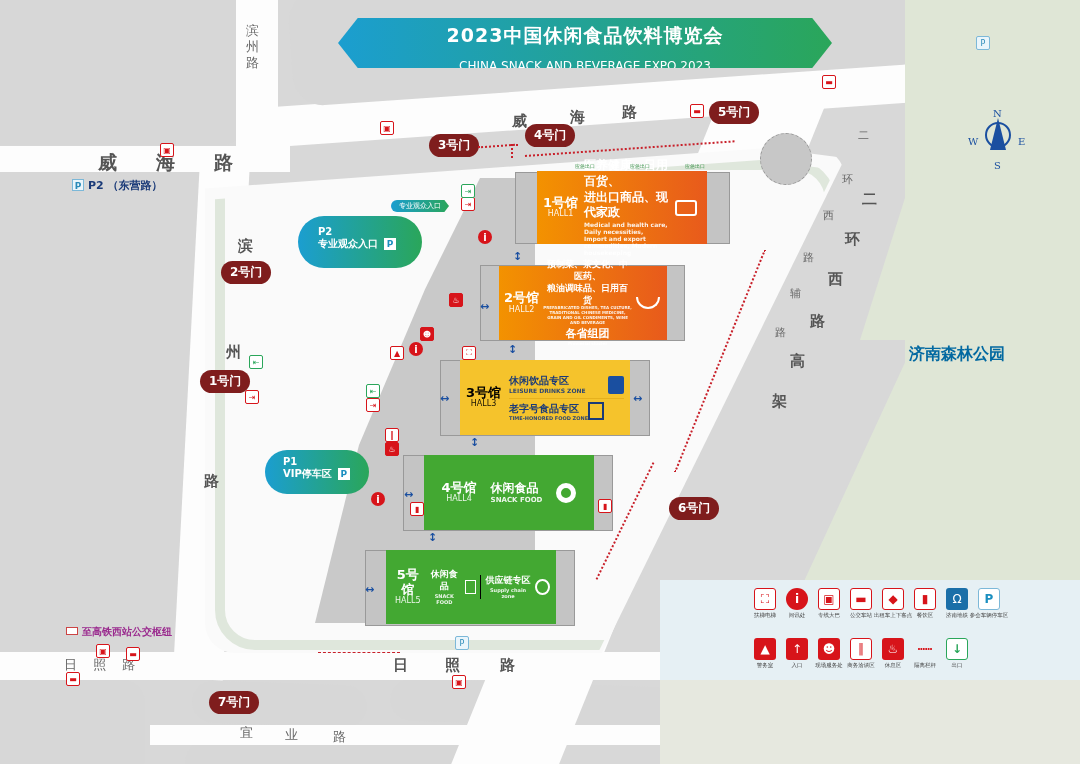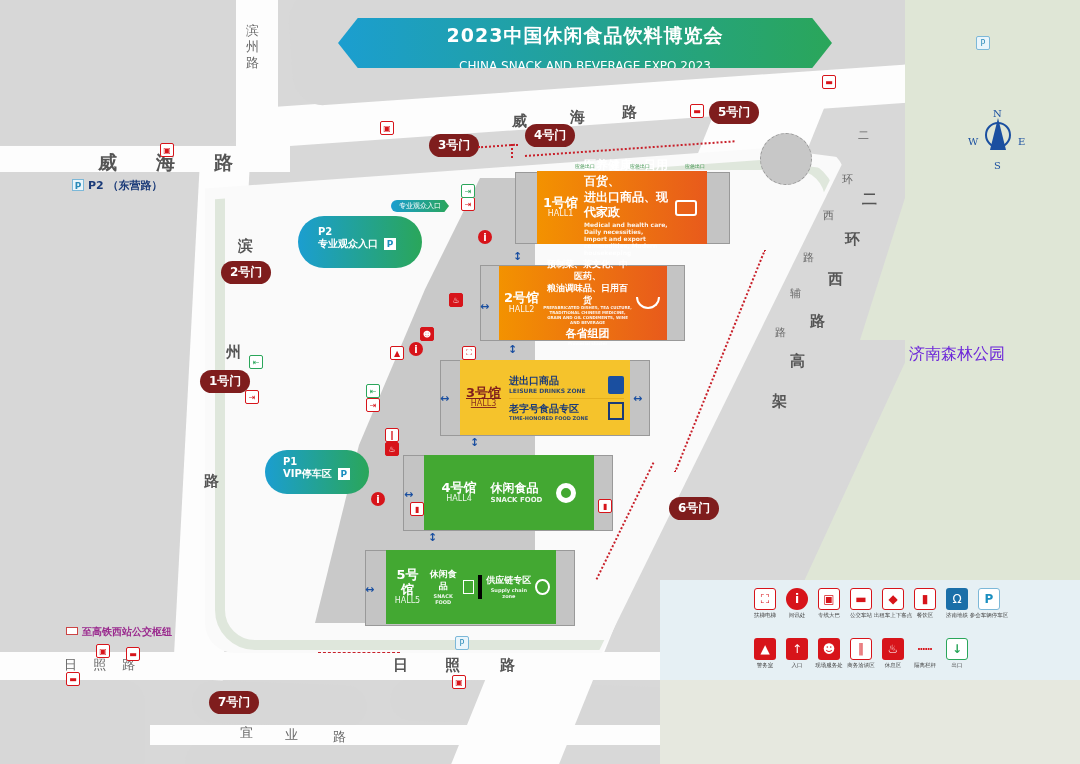--- a/index.html
+++ b/index.html
@@ -88,30 +88,30 @@
       <div class="zone-en" style="font-size:4px;">TRADITIONAL CHINESE MEDICINE,</div>
       <div class="zone-en" style="font-size:4px;">GRAIN AND OIL CONDIMENTS, WINE AND BEVERAGE</div>
       <div class="zone-cn" style="font-size:11px;margin-top:2px;">各省组团</div>
       <div class="zone-en" style="font-size:4px;">Provincial cluster</div>
     </div>
     <div style="width:24px;height:12px;border:2px solid #fff;border-top:none;border-radius:0 0 12px 12px;margin-right:2px;"></div>
   </div>
 
   <div class="abs" style="left:440px;top:360px;width:210px;height:76px;background:#c4c4c4;border:1px solid #999;"></div>
   <div class="hall" style="left:460px;top:360px;width:170px;height:75px;background:#f5c32c;color:#1a3a78;padding:4px 6px;gap:8px;">
-    <div class="num" style="color:#7f1d1d;text-decoration:underline;"><span>3号馆</span><small>HALL3</small></div>
+    <div class="num" style="color:#000000;"><span>3号馆</span><small>HALL3</small></div>
     <div style="flex:1;">
       <div style="display:flex;align-items:center;justify-content:space-between;border-bottom:1px solid #e6b11e;padding-bottom:3px;">
         <div>
-          <div class="zone-cn" style="font-size:10px;">进出口商品</div>
+          <div class="zone-cn" style="font-size:10px;">休闲饮品专区</div>
           <div class="zone-en" style="font-size:6px;">LEISURE DRINKS ZONE</div>
         </div>
         <div style="width:16px;height:18px;background:#1a4fa0;border-radius:2px;"></div>
       </div>
-      <div style="display:flex;align-items:center;justify-content:space-between;padding-top:3px;">
+      <div style="display:flex;align-items:center;justify-content:flex-start;padding-top:3px;">
         <div>
           <div class="zone-cn" style="font-size:10px;">老字号食品专区</div>
           <div class="zone-en" style="font-size:5px;">TIME-HONORED FOOD ZONE</div>
         </div>
         <div style="width:16px;height:18px;border:2px solid #1a3a78;"></div>
       </div>
     </div>
   </div>
 
   <div class="abs" style="left:403px;top:455px;width:210px;height:76px;background:#c4c4c4;border:1px solid #999;"></div>
@@ -125,21 +125,21 @@
   </div>
 
   <div class="abs" style="left:365px;top:550px;width:210px;height:76px;background:#c4c4c4;border:1px solid #999;"></div>
   <div class="hall" style="left:386px;top:550px;width:170px;height:74px;background:#43a832;padding:4px 6px;gap:4px;">
     <div class="num"><span>5号馆</span><small>HALL5</small></div>
     <div style="text-align:center;">
       <div class="zone-cn" style="font-size:9px;">休闲食品</div>
       <div class="zone-en" style="font-size:5px;">SNACK FOOD</div>
     </div>
     <div style="width:12px;height:14px;border:1px solid #fff;"></div>
-    <div style="text-align:center;border-left:4px solid #000000;padding-left:4px;">
+    <div style="text-align:center;border-left:1px solid #000000;padding-left:4px;">
       <div class="zone-cn" style="font-size:9px;">供应链专区</div>
       <div class="zone-en" style="font-size:5px;">Supply chain zone</div>
     </div>
     <div style="width:16px;height:16px;border:2px solid #fff;border-radius:50%;"></div>
   </div>
 
   <div class="arrow-h" style="left:513px;top:250px;">↕</div>
   <div class="arrow-h" style="left:508px;top:343px;">↕</div>
   <div class="arrow-h" style="left:470px;top:436px;">↕</div>
   <div class="arrow-h" style="left:428px;top:531px;">↕</div>
@@ -178,21 +178,21 @@
   <div class="road-label light" style="left:803px;top:250px;font-size:11px;">路</div>
   <div class="road-label light" style="left:790px;top:286px;font-size:11px;">辅</div>
   <div class="road-label light" style="left:775px;top:325px;font-size:11px;">路</div>
   <div class="road-label" style="left:862px;top:190px;">二</div>
   <div class="road-label" style="left:845px;top:230px;">环</div>
   <div class="road-label" style="left:828px;top:270px;">西</div>
   <div class="road-label" style="left:810px;top:312px;">路</div>
   <div class="road-label" style="left:790px;top:352px;">高</div>
   <div class="road-label" style="left:772px;top:392px;">架</div>
 
-  <div class="abs" style="left:909px;top:344px;font-size:16px;font-weight:normal;color:#6d28d9;">济南森林公园</div>
+  <div class="abs" style="left:909px;top:344px;font-size:16px;font-weight:bold;color:#0369a1;">济南森林公园</div>
   <div class="abs" style="left:968px;top:108px;width:60px;height:68px;">
     <div style="position:absolute;left:17px;top:14px;width:26px;height:26px;border:2px solid #1a4fa0;border-radius:50%;"></div>
     <div style="position:absolute;left:22px;top:10px;width:0;height:0;border-left:8px solid transparent;border-right:8px solid transparent;border-bottom:32px solid #1a4fa0;"></div>
     <span style="position:absolute;left:25px;top:0;font-size:10px;color:#1a4fa0;font-family:'DejaVu Serif',serif;">N</span>
     <span style="position:absolute;left:26px;top:52px;font-size:10px;color:#1a4fa0;font-family:'DejaVu Serif',serif;">S</span>
     <span style="position:absolute;left:0;top:28px;font-size:10px;color:#1a4fa0;font-family:'DejaVu Serif',serif;">W</span>
     <span style="position:absolute;left:50px;top:28px;font-size:10px;color:#1a4fa0;font-family:'DejaVu Serif',serif;">E</span>
   </div>
 
   <div class="abs" style="left:72px;top:178px;font-size:11px;font-weight:bold;color:#1a3a78;">

